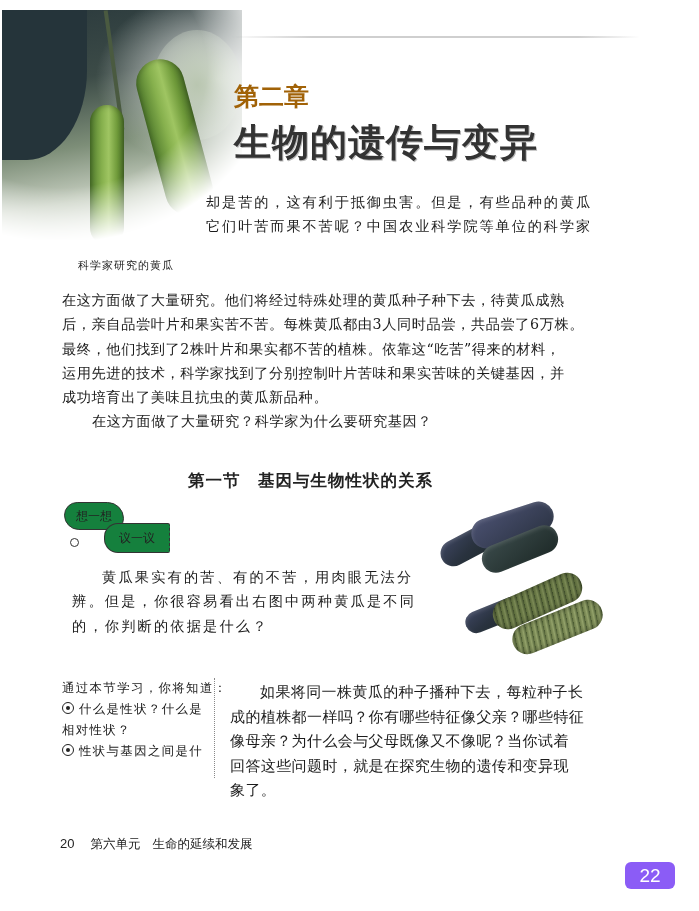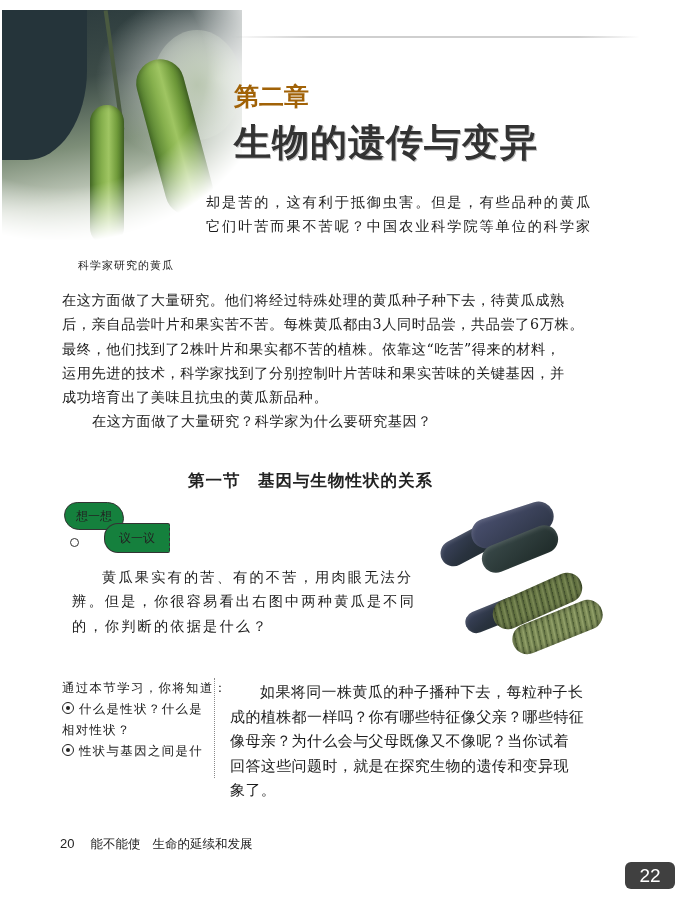--- a/index.html
+++ b/index.html
@@ -132,21 +132,21 @@
 
   
   .footer {
     position: absolute; left: 60px; top: 836px; font-size: 12.5px; color: #222;
     font-family: "DejaVu Sans", sans-serif; white-space: pre;
   }
   .footer .pg { font-family: "Liberation Sans", sans-serif; font-size: 13px; margin-right: 16px; }
   .footer .unit { margin-right: 12px; }
   .page-badge {
     position: absolute; left: 625px; top: 862px; width: 50px; height: 27px; border-radius: 6px;
-    background: #404040; color: #ffffff; font-family: "Liberation Sans", sans-serif; font-size: 19px;
+    background: #8b5cf6; color: #ffffff; font-family: "Liberation Sans", sans-serif; font-size: 19px;
     display: flex; align-items: center; justify-content: center;
   }
 </style>
 </head>
 <body>
 
 <div class="top-rule"></div>
 
 <div class="hero">
   <div class="leaf-dark"></div>
@@ -214,15 +214,15 @@
 <div class="divider-dotted"></div>
 
 <div class="para p-main">
   <span class="line indent">如果将同一株黄瓜的种子播种下去，每粒种子长</span>
   <span class="line">成的植株都一样吗？你有哪些特征像父亲？哪些特征</span>
   <span class="line">像母亲？为什么会与父母既像又不像呢？当你试着</span>
   <span class="line">回答这些问题时，就是在探究生物的遗传和变异现</span>
   <span class="line">象了。</span>
 </div>
 
-<div class="footer"><span class="pg">20</span><span class="unit">能不能使</span><span>生命的延续和发展</span></div>
+<div class="footer"><span class="pg">20</span><span class="unit">第六单元</span><span>生命的延续和发展</span></div>
 
 <div class="page-badge">22</div>
 
 </body></html>

